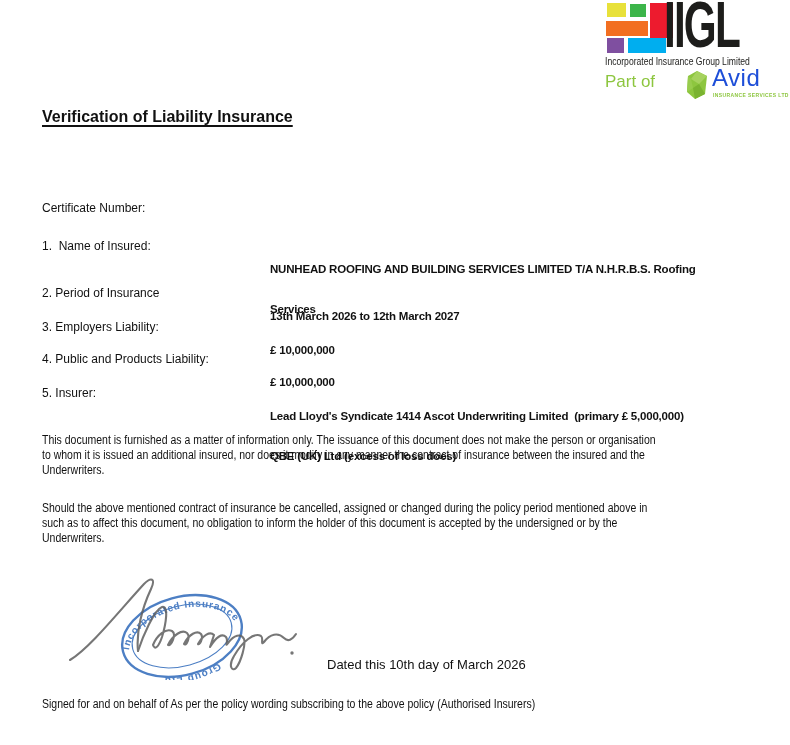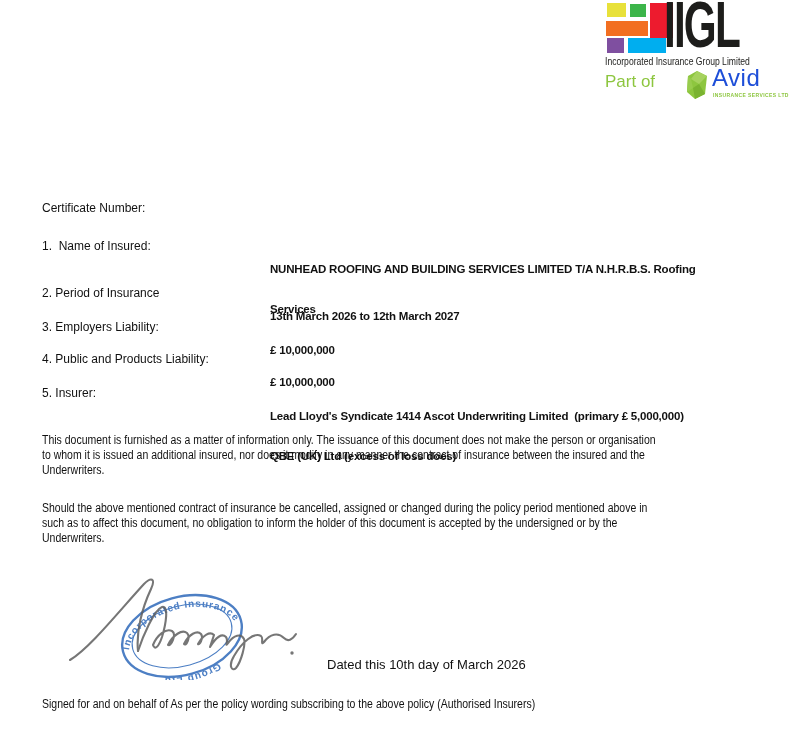--- a/index.html
+++ b/index.html
@@ -62,20 +62,21 @@
     <svg class="avid-icon" width="24" height="30" viewBox="0 0 24 30">
       <polygon points="12,1 22,6 20,24 10,29 2,22 3,6" fill="#8dc63f"></polygon>
       <polygon points="12,1 22,6 14,14 6,9" fill="#a6d25f"></polygon>
       <polygon points="14,14 20,24 10,29 8,18" fill="#7ab331"></polygon>
       <polygon points="3,6 6,9 8,18 2,22" fill="#98cc4d"></polygon>
     </svg>
     <div class="avid">Avid</div>
     <div class="avid-sub">INSURANCE SERVICES LTD</div>
   </div>
 
+  <div class="title">Verification of Liability Insurance</div>
 
   <div class="lbl" style="top:201px">Certificate Number:</div>
 
   <div class="lbl" style="top:239px">1.  Name of Insured:</div>
   <div class="val" style="top:238px">
     <div>NUNHEAD ROOFING AND BUILDING SERVICES LIMITED T/A N.H.R.B.S. Roofing</div>
     <div>Services</div>
   </div>
 
   <div class="lbl" style="top:286px">2. Period of Insurance</div>

